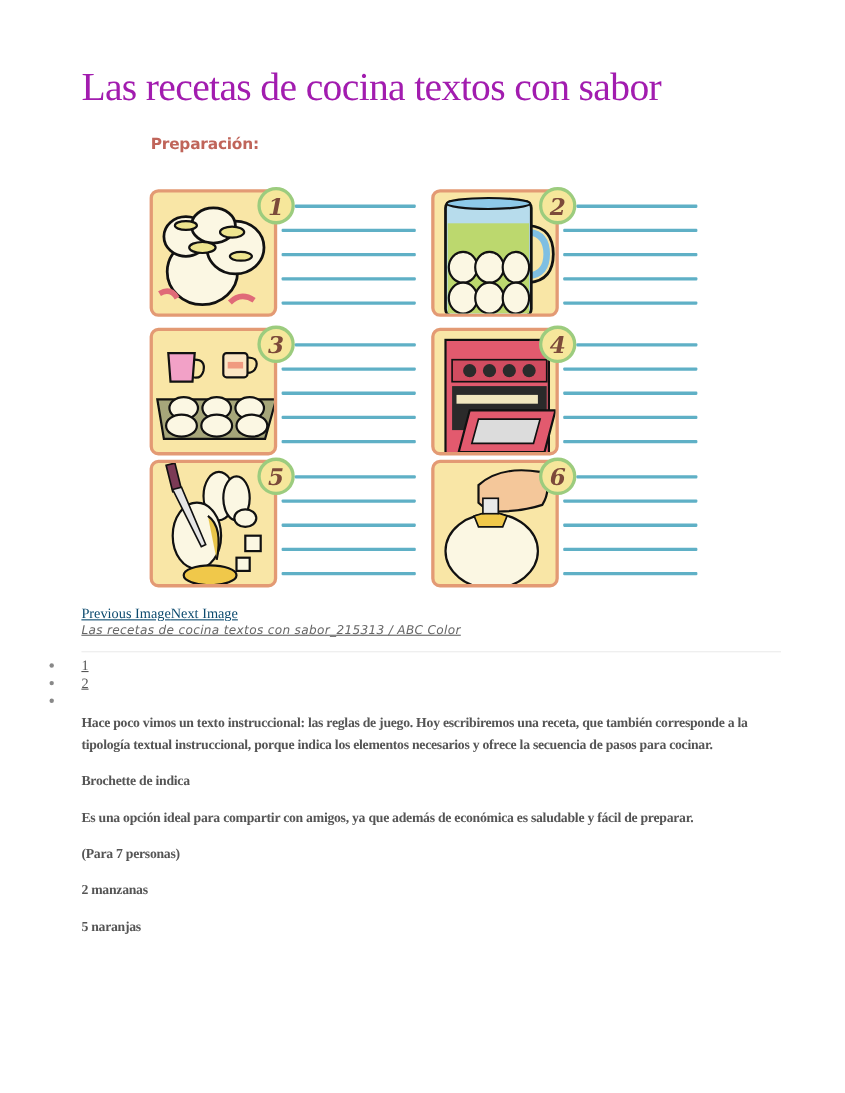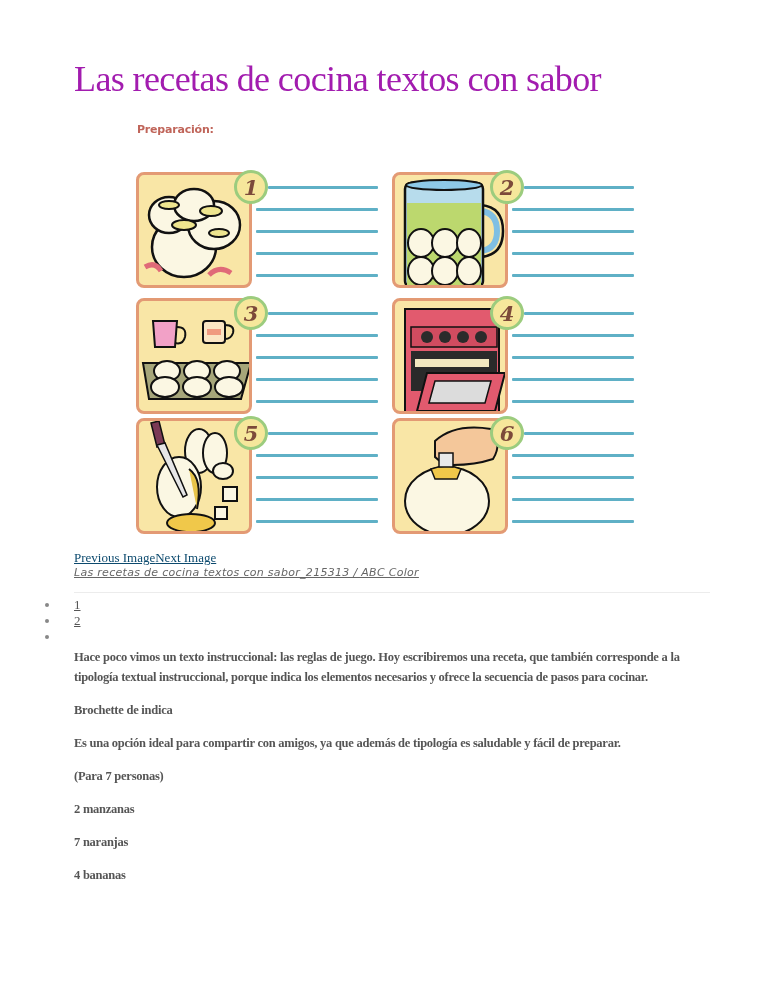--- a/index.html
+++ b/index.html
@@ -14,21 +14,21 @@
       font-size: 36px; font-weight: normal; color: #a21caf;
       letter-spacing: -0.6px; margin: 0; white-space: nowrap;
     }
     
     .figure {
       position: absolute; left: 134px; top: 116px; width: 510px; height: 420px;
     }
     .prep-heading {
       position: absolute; left: 3px; top: 7px;
       font-family: "DejaVu Sans", "Liberation Sans", sans-serif;
-      font-weight: bold; font-size: 11px; color: #c0655a; letter-spacing: -0.2px;
+      font-weight: bold; font-size: 14px; color: #c0655a; letter-spacing: -0.2px;
     }
     .step {
       position: absolute; width: 250px; height: 120px;
     }
     .panel {
       position: absolute; left: 2px; top: 2px; width: 116px; height: 116px;
       background: #f9e6a6; border: 3px solid #e39a74; border-radius: 8px; overflow: hidden;
     }
     .badge {
       position: absolute; left: 100px; top: 0px; width: 34px; height: 34px;
@@ -239,18 +239,17 @@
 
 <ul class="pager">
   <li><a href="#">1</a></li>
   <li><a href="#">2</a></li>
   <li></li>
 </ul>
 
 <div class="body-text">
   <p>Hace poco vimos un texto instruccional: las reglas de juego. Hoy escribiremos una receta, que también corresponde a la tipología textual instruccional, porque indica los elementos necesarios y ofrece la secuencia de pasos para cocinar.</p>
   <p>Brochette de indica</p>
-  <p>Es una opción ideal para compartir con amigos, ya que además de tipología es saludable y fácil de preparar.</p>
+  <p>Es una opción ideal para compartir con amigos, ya que además de económica es saludable y fácil de preparar.</p>
   <p>(Para 7 personas)</p>
   <p>2 manzanas</p>
-  <p>7 naranjas</p>
-  <p>4 bananas</p>
+  <p>5 naranjas</p>
 </div>
 
 </body></html>

